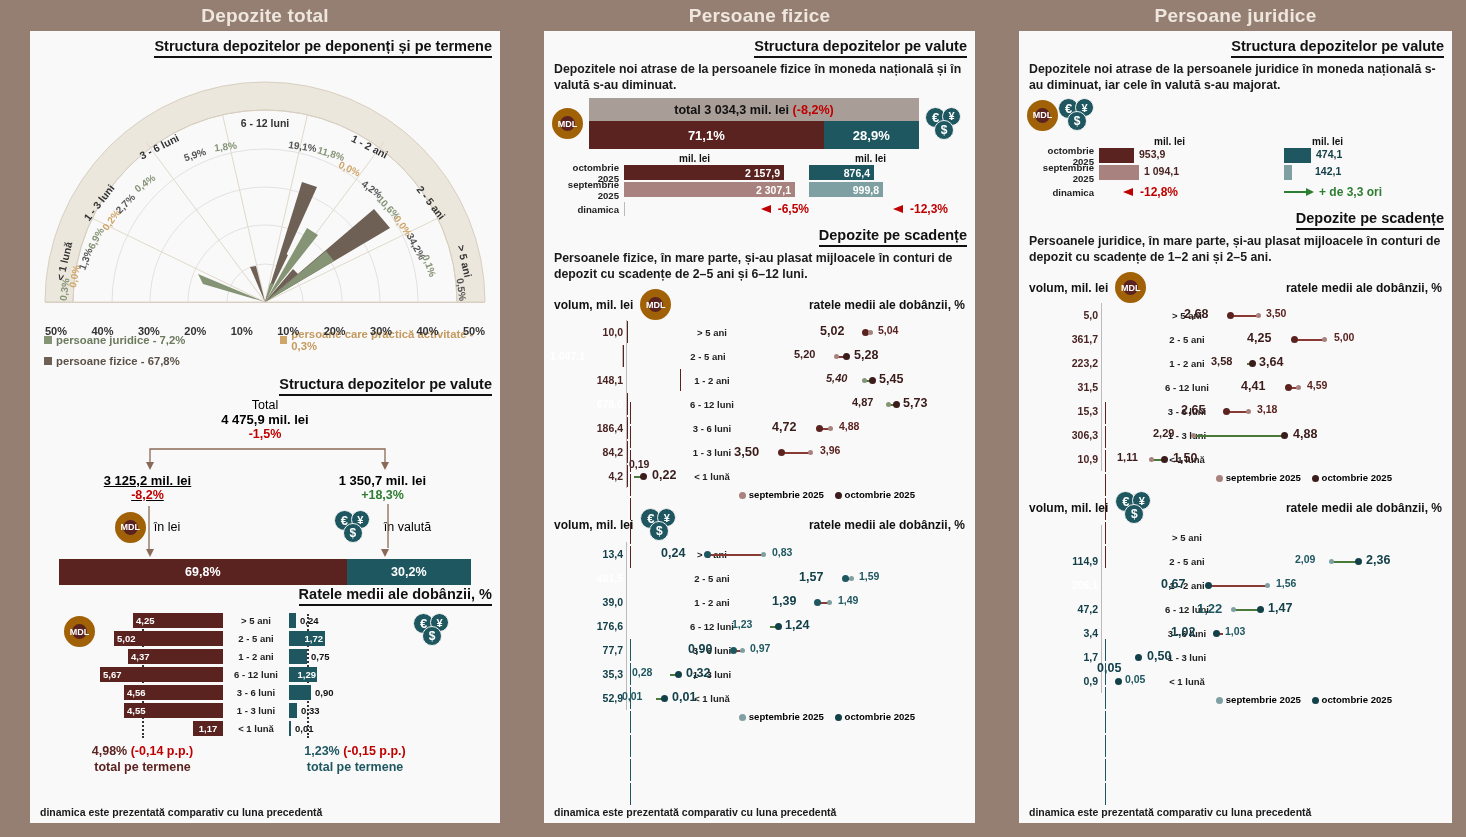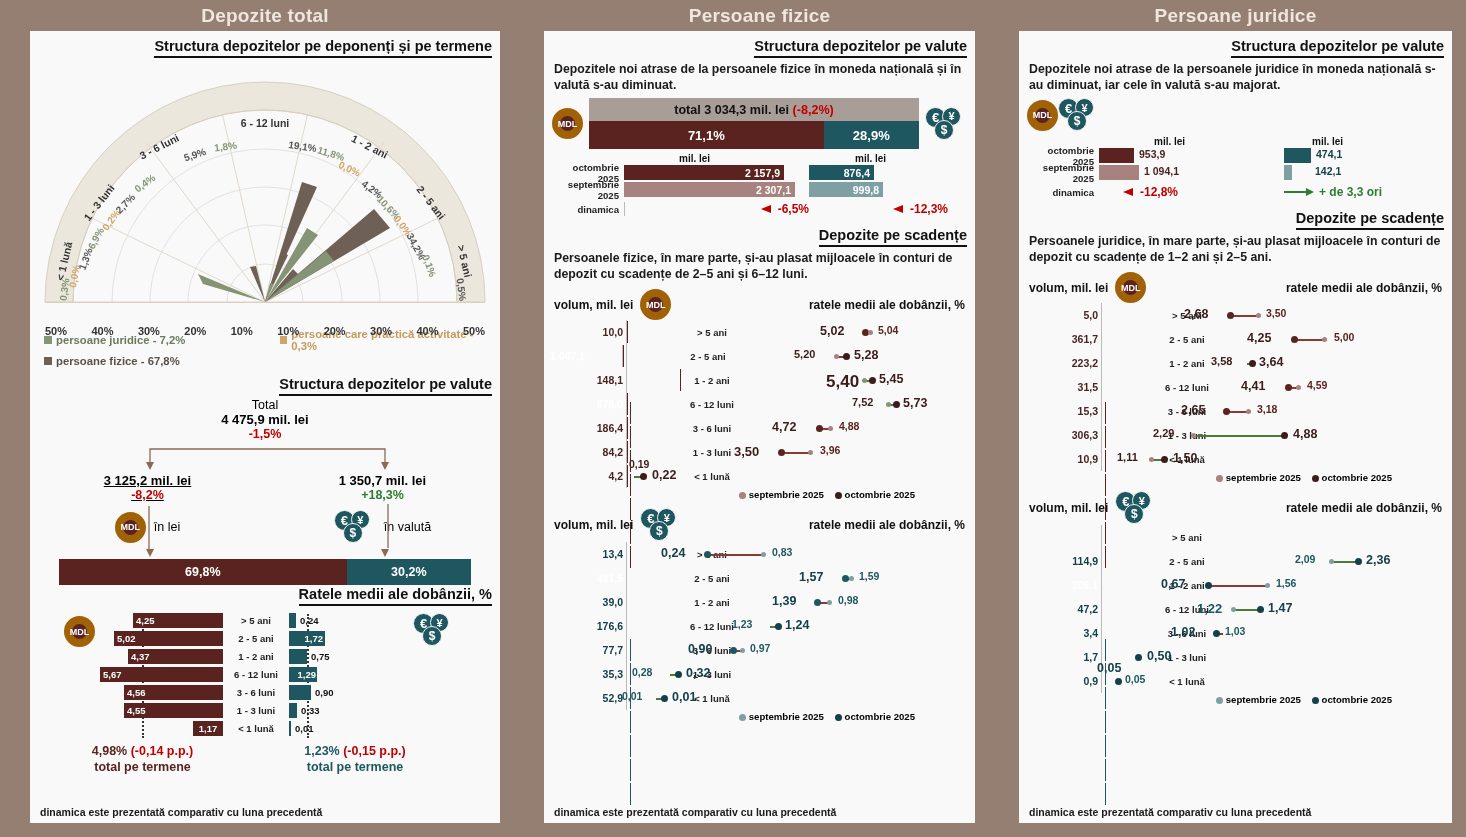--- a/index.html
+++ b/index.html
@@ -545,28 +545,28 @@
               <span class="lab" style="left:134px;color:#5b2320;font-size:10.5px;">5,04</span>
             </div>
           <div class="dot-row">
               <span class="lab" style="left:50px;color:#3b1c1a;font-size:11px;">5,20</span>
               <span class="conn" style="left:92px;width:12px;background:#7a3b36;"></span>
               <span class="dot" style="left:90px;background:#a8827e;width:5px;height:5px;top:10px;"></span>
               <span class="dot" style="left:99px;background:#3b1c1a;"></span>
               <span class="lab" style="left:110px;color:#3b1c1a;font-size:12.5px;">5,28</span>
             </div>
           <div class="dot-row">
-              <span class="lab" style="left:82px;color:#3b1c1a;font-size:17px;">5,40</span>
+              <span class="lab" style="left:82px;color:#3b1c1a;font-size:11px;font-style:italic;">5,40</span>
               <span class="conn" style="left:120px;width:9px;background:#4a7a3a;"></span>
               <span class="dot" style="left:118px;background:#849474;width:5px;height:5px;top:10px;"></span>
               <span class="dot" style="left:125px;background:#3b1c1a;"></span>
               <span class="lab" style="left:135px;color:#3b1c1a;font-size:12.5px;">5,45</span>
             </div>
           <div class="dot-row">
-              <span class="lab" style="left:108px;color:#3b1c1a;font-size:11px;">7,52</span>
+              <span class="lab" style="left:108px;color:#3b1c1a;font-size:11px;">4,87</span>
               <span class="conn" style="left:144px;width:9px;background:#4a7a3a;"></span>
               <span class="dot" style="left:142px;background:#849474;width:5px;height:5px;top:10px;"></span>
               <span class="dot" style="left:149px;background:#3b1c1a;"></span>
               <span class="lab" style="left:159px;color:#3b1c1a;font-size:12.5px;">5,73</span>
             </div>
           <div class="dot-row">
               <span class="lab" style="left:28px;color:#3b1c1a;font-size:12.5px;">4,72</span>
               <span class="conn" style="left:74px;width:14px;background:#8a3a34;"></span>
               <span class="dot" style="left:72px;background:#5b2320;"></span>
               <span class="dot" style="left:84px;background:#a8827e;width:5px;height:5px;top:10px;"></span>
@@ -665,21 +665,21 @@
               <span class="conn" style="left:100px;width:8px;background:#8a3a34;"></span>
               <span class="dot" style="left:98px;background:#1e5760;"></span>
               <span class="dot" style="left:105px;background:#7fa0a2;width:5px;height:5px;top:10px;"></span>
               <span class="lab" style="left:115px;color:#1e5760;font-size:10.5px;">1,59</span>
             </div>
           <div class="dot-row">
               <span class="lab" style="left:28px;color:#134049;font-size:12.5px;">1,39</span>
               <span class="conn" style="left:72px;width:15px;background:#8a3a34;"></span>
               <span class="dot" style="left:70px;background:#1e5760;"></span>
               <span class="dot" style="left:83px;background:#7fa0a2;width:5px;height:5px;top:10px;"></span>
-              <span class="lab" style="left:94px;color:#1e5760;font-size:10.5px;">0,98</span>
+              <span class="lab" style="left:94px;color:#1e5760;font-size:10.5px;">1,49</span>
             </div>
           <div class="dot-row">
               <span class="lab" style="left:-12px;color:#1e5760;font-size:10.5px;">1,23</span>
               <span class="conn" style="left:26px;width:8px;background:#4a7a3a;"></span>
               <span class="dot" style="left:31px;background:#134049;"></span>
               <span class="lab" style="left:41px;color:#134049;font-size:12.5px;">1,24</span>
             </div>
           <div class="dot-row">
               <span class="lab" style="left:-56px;color:#134049;font-size:12.5px;">0,90</span>
               <span class="conn" style="left:-12px;width:12px;background:#8a3a34;"></span>

